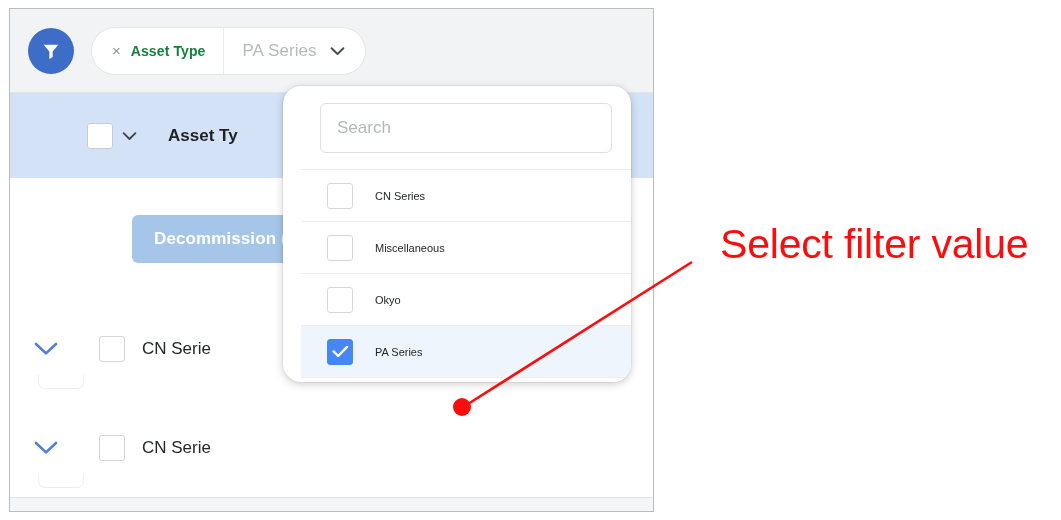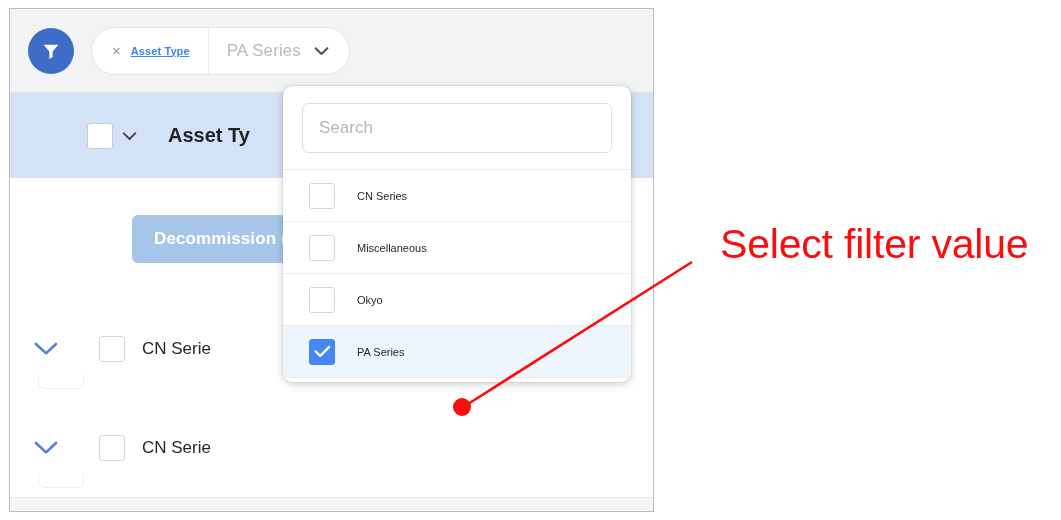--- a/index.html
+++ b/index.html
@@ -71,25 +71,24 @@
     padding: 0 18px 0 20px;
     border-right: 1px solid #e8eaec;
   }
   .chip-x {
     color: #8d9196;
     font-size: 15px;
     margin-right: 10px;
     line-height: 1;
   }
   .chip-field {
-    color: #3b82f6;
-    font-size: 11px;
+    color: #15803d;
+    font-size: 14px;
     font-weight: 700;
     letter-spacing: .1px;
-    text-decoration: underline;
   }
   .chip-right {
     display: flex;
     align-items: center;
     padding: 0 20px 0 18px;
   }
   .chip-value {
     color: #b7babd;
     font-size: 17px;
     letter-spacing: .1px;
@@ -137,21 +136,21 @@
     width: 26px;
     height: 26px;
     background: #ffffff;
     border: 1px solid #d4d7da;
     border-radius: 3px;
     box-sizing: border-box;
   }
   .hdr-caret { margin-left: 9px; display:flex; }
   .hdr-label {
     margin-left: 26px;
-    font-size: 20px;
+    font-size: 17px;
     font-weight: 700;
     color: #1f2124;
     white-space: nowrap;
   }
 
   
   .actionbar {
     position: absolute;
     left: 0;
     right: 0;
@@ -219,24 +218,25 @@
   }
 
   
   .dropdown {
     position: absolute;
     left: 283px;
     top: 86px;
     width: 348px;
     height: 296px;
     background: #ffffff;
-    border-radius: 10px;
+    border-radius: 18px;
     box-shadow: 0 2px 9px rgba(0,0,0,.20), 0 0 0 1px rgba(0,0,0,.045);
     box-sizing: border-box;
     overflow: hidden;
+    padding-left: 18px;
   }
   .dd-searchwrap {
     padding: 17px 19px 16px 19px;
     border-bottom: 1px solid #eaecee;
     box-sizing: border-box;
   }
   .dd-search {
     width: 100%;
     height: 50px;
     border: 1px solid #dcdee0;

